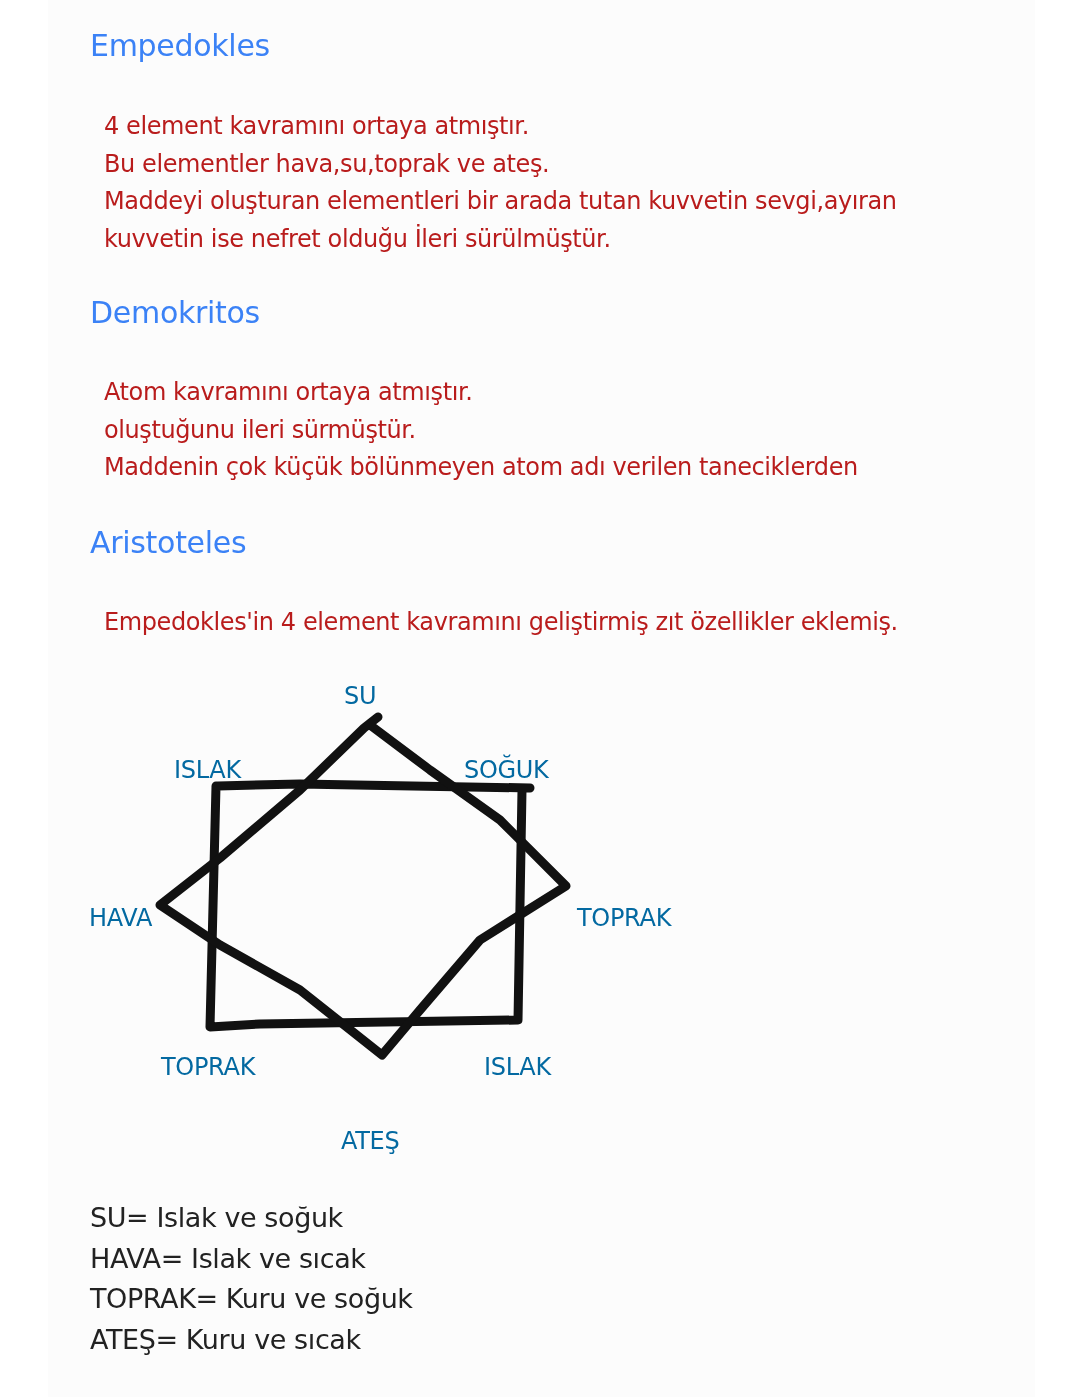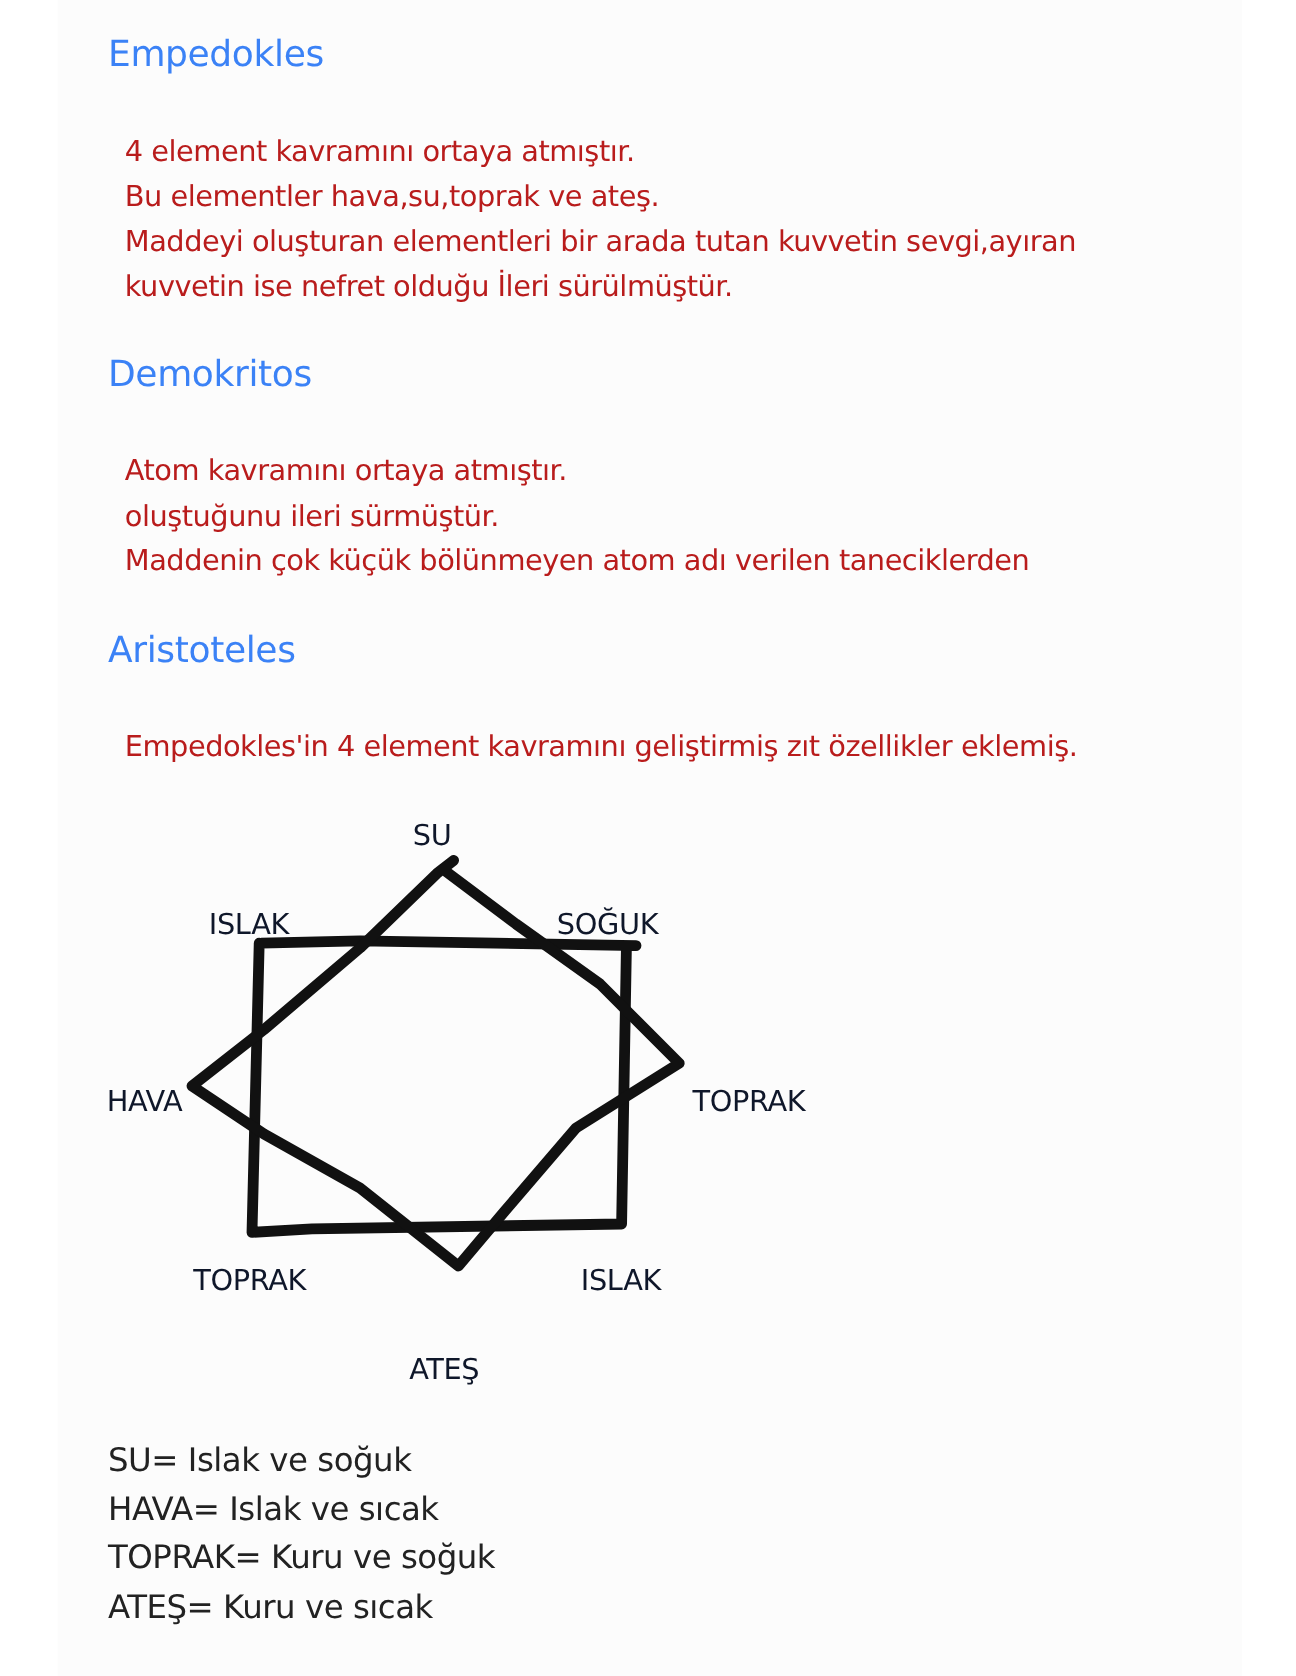--- a/index.html
+++ b/index.html
@@ -48,21 +48,21 @@
       position: absolute;
       left: 0;
       top: 0;
       width: 1080px;
       height: 1397px;
       pointer-events: none;
     }
     .diag-label {
       position: absolute;
       font-size: 24px;
-      color: #0f172a;
+      color: #0369a1;
       letter-spacing: -0.3px;
       white-space: nowrap;
     }
     .legend {
       position: absolute;
       left: 90px;
       top: 1198px;
       font-size: 27px;
       line-height: 40.5px;
       letter-spacing: -0.4px;

